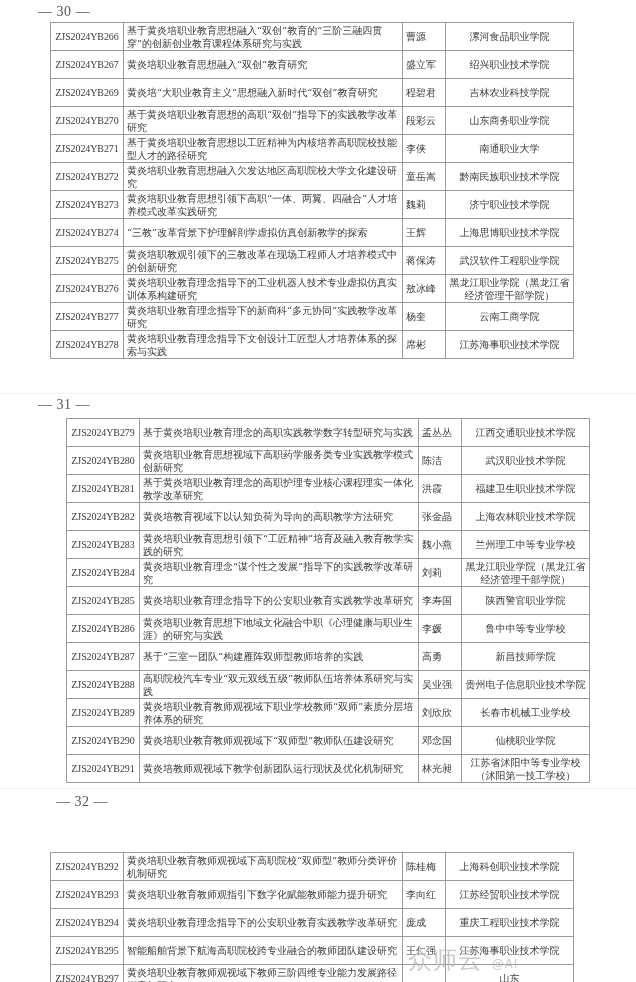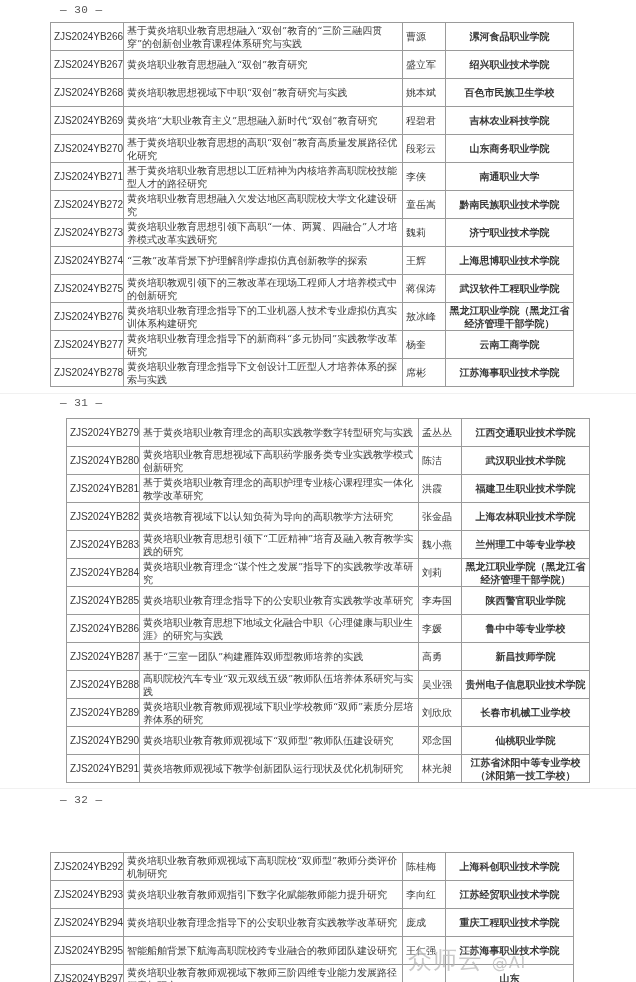--- a/index.html
+++ b/index.html
@@ -1,68 +1,62 @@
 <!DOCTYPE html>
 <html><head>
 <meta charset="utf-8">
 <style>
   html, body { margin:0; padding:0; background:#ffffff; }
   body { width:636px; height:982px; overflow:hidden; position:relative;
          font-family:"DejaVu Serif","Liberation Serif",serif; color:#3a3a3a; }
-  .page-no { position:absolute; left:60px; font-size:11px; color:#555;
-             font-family:Liberation Mono, monospace; letter-spacing:0.5px; }
+  .page-no { position:absolute; left:38px; font-size:14px; color:#555;
+             font-family:Liberation Serif, serif; letter-spacing:0.5px; }
   .sep { position:absolute; left:0; width:636px; height:1px; background:#f1f1f1; }
   table.proj { position:absolute; left:50px; width:524px; border-collapse:collapse;
                table-layout:fixed; }
   table.proj td { border:1px solid #9a9a9a; padding:0 3px; font-size:10px;
                   line-height:13px; vertical-align:middle; overflow:hidden; }
   table.proj tr { height:28px; }
-  td.code { width:66px; text-align:left; font-family:Liberation Sans, sans-serif;
+  td.code { width:66px; text-align:center; font-family:Liberation Serif, serif;
             font-size:10px; padding:0 1px; letter-spacing:-0.1px; white-space:nowrap; }
   td.title { width:272px; text-align:left; }
   td.name { width:36px; text-align:left; }
-  td.school { text-align:center;font-weight:bold; }
+  td.school { text-align:center; }
   .watermark { position:absolute; left:408px; top:944px; font-size:24px;
                color:rgba(180,180,180,0.7); font-family:"DejaVu Sans",sans-serif;
                white-space:nowrap; pointer-events:none; letter-spacing:1px; }
-  .wm-sub { font-size:16px; }
+  .wm-sub { font-size:12px; }
 </style>
 </head>
 <body>
 
 <div class="page-no" style="top:4px;">— 30 —</div>
 <table class="proj" style="top:22px;">
   <tbody id="tb0">
       <tr>
         <td class="code">ZJS2024YB266</td>
         <td class="title">基于黄炎培职业教育思想融入“双创”教育的“三阶三融四贯穿”的创新创业教育课程体系研究与实践</td>
         <td class="name">曹源</td>
         <td class="school">漯河食品职业学院</td>
       </tr>
       <tr>
         <td class="code">ZJS2024YB267</td>
         <td class="title">黄炎培职业教育思想融入“双创”教育研究</td>
         <td class="name">盛立军</td>
         <td class="school">绍兴职业技术学院</td>
       </tr>
       <tr>
-        <td class="code">ZJS2024YB268</td>
-        <td class="title">黄炎培职教思想视域下中职“双创”教育研究与实践</td>
-        <td class="name">姚本斌</td>
-        <td class="school">百色市民族卫生学校</td>
-      </tr>
-      <tr>
         <td class="code">ZJS2024YB269</td>
         <td class="title">黄炎培“大职业教育主义”思想融入新时代“双创”教育研究</td>
         <td class="name">程碧君</td>
         <td class="school">吉林农业科技学院</td>
       </tr>
       <tr>
         <td class="code">ZJS2024YB270</td>
-        <td class="title">基于黄炎培职业教育思想的高职“双创”教育高质量发展路径优化研究</td>
+        <td class="title">基于黄炎培职业教育思想的高职“双创”指导下的实践教学改革研究</td>
         <td class="name">段彩云</td>
         <td class="school">山东商务职业学院</td>
       </tr>
       <tr>
         <td class="code">ZJS2024YB271</td>
         <td class="title">基于黄炎培职业教育思想以工匠精神为内核培养高职院校技能型人才的路径研究</td>
         <td class="name">李侠</td>
         <td class="school">南通职业大学</td>
       </tr>
       <tr>
@@ -189,21 +183,21 @@
       <tr>
         <td class="code">ZJS2024YB291</td>
         <td class="title">黄炎培教师观视域下教学创新团队运行现状及优化机制研究</td>
         <td class="name">林光昶</td>
         <td class="school">江苏省沭阳中等专业学校（沭阳第一技工学校）</td>
       </tr>
     </tbody>
 </table>
 
 <div class="sep" style="top:788px;"></div>
-<div class="page-no" style="top:794px;">— 32 —</div>
+<div class="page-no" style="top:794px;margin-left:18px;">— 32 —</div>
 <table class="proj" style="top:852px;">
   <tbody id="tb2">
       <tr>
         <td class="code">ZJS2024YB292</td>
         <td class="title">黄炎培职业教育教师观视域下高职院校“双师型”教师分类评价机制研究</td>
         <td class="name">陈桂梅</td>
         <td class="school">上海科创职业技术学院</td>
       </tr>
       <tr>
         <td class="code">ZJS2024YB293</td>

